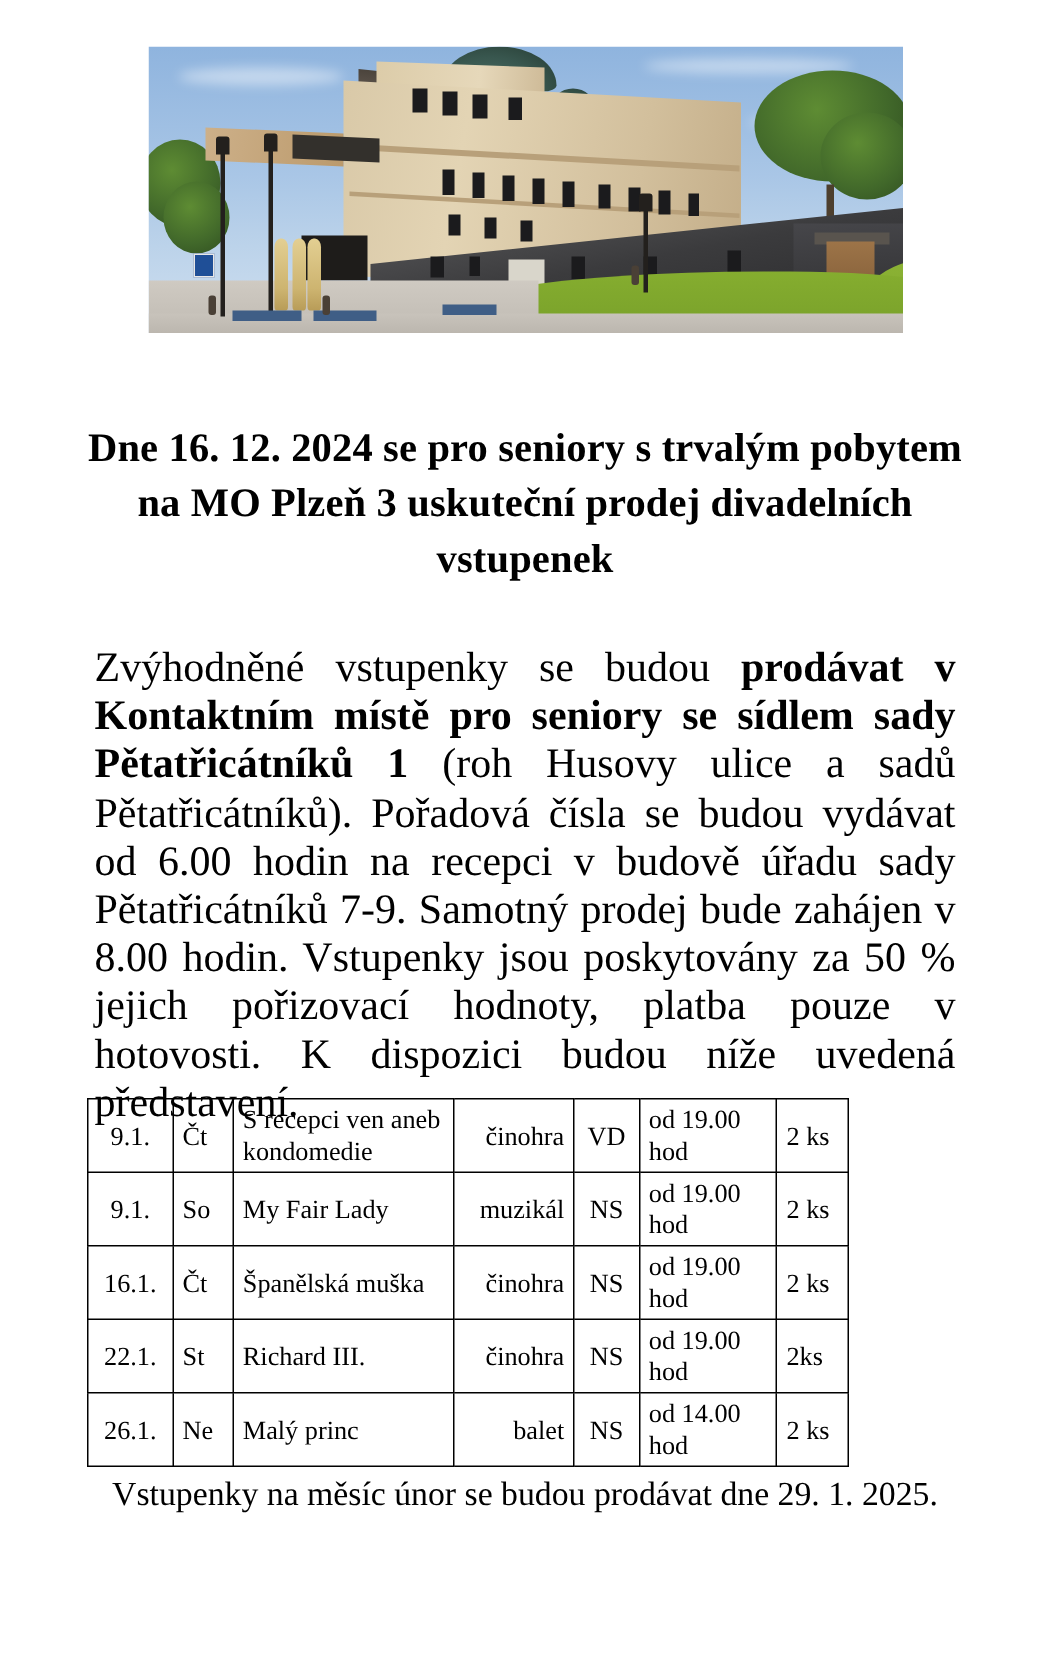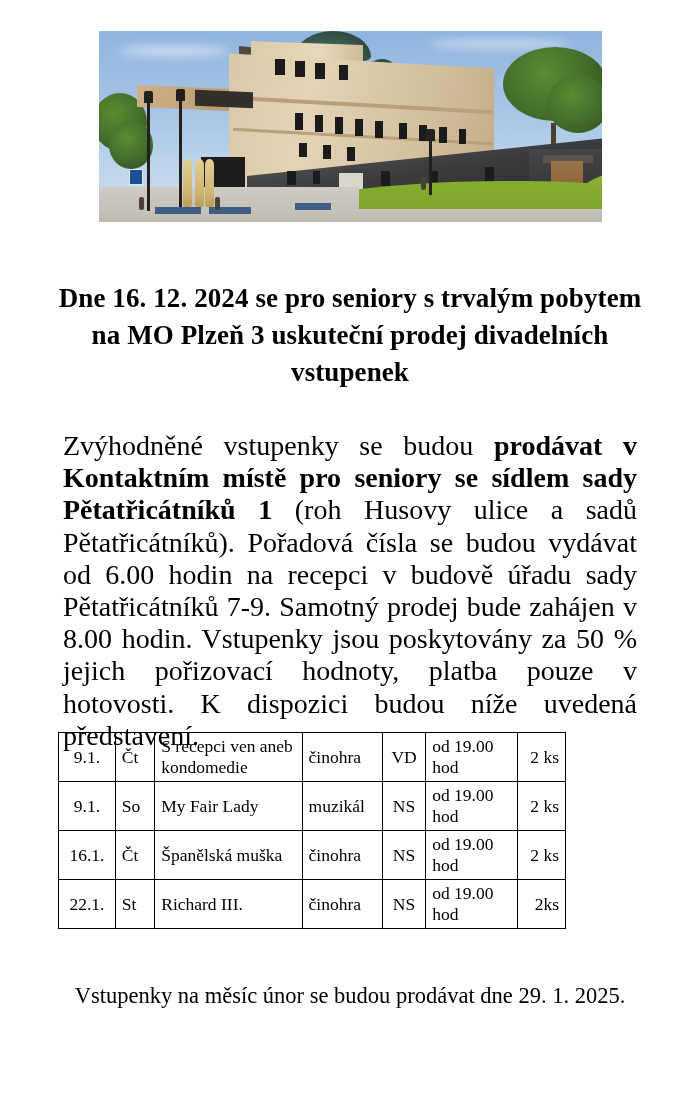--- a/index.html
+++ b/index.html
@@ -314,24 +314,24 @@
     margin-top: 35px;
   }
   .sched-table td {
     border: 1.4px solid #000000;
     padding: 3px 6px;
     vertical-align: middle;
   }
   .c-date  { width: 50px;  text-align: center; }
   .c-day   { width: 32px;  text-align: left; }
   .c-title { width: 168px; text-align: left; }
-  .c-genre { width: 75px;  text-align: left; }
+  .c-genre { width: 75px;  text-align: right; }
   .c-stage { width: 34px;  text-align: center; }
   .c-time  { width: 107px; text-align: left; }
-  .c-qty   { width: 42px;  text-align: right; }
+  .c-qty   { width: 42px;  text-align: left; }
 
   .footer-note {
     position: absolute;
     left: 58px;
     top: 957px;
     width: 584px;
     text-align: center;
     font-weight: normal;
     font-size: 22.5px;
     line-height: 31px;
@@ -463,18 +463,27 @@
       </tr>
       <tr>
         <td class="c-date">22.1.</td>
         <td class="c-day">St</td>
         <td class="c-title">Richard III.</td>
         <td class="c-genre">činohra</td>
         <td class="c-stage">NS</td>
         <td class="c-time">od 19.00 hod</td>
         <td class="c-qty">2ks</td>
       </tr>
+      <tr>
+        <td class="c-date">26.1.</td>
+        <td class="c-day">Ne</td>
+        <td class="c-title">Malý princ</td>
+        <td class="c-genre">balet</td>
+        <td class="c-stage">NS</td>
+        <td class="c-time">od 14.00 hod</td>
+        <td class="c-qty">2 ks</td>
+      </tr>
     </tbody>
   </table>
 
   <p class="footer-note">Vstupenky na měsíc únor se budou prodávat dne 29. 1. 2025.</p>
 
 </div>
 
 </body></html>

